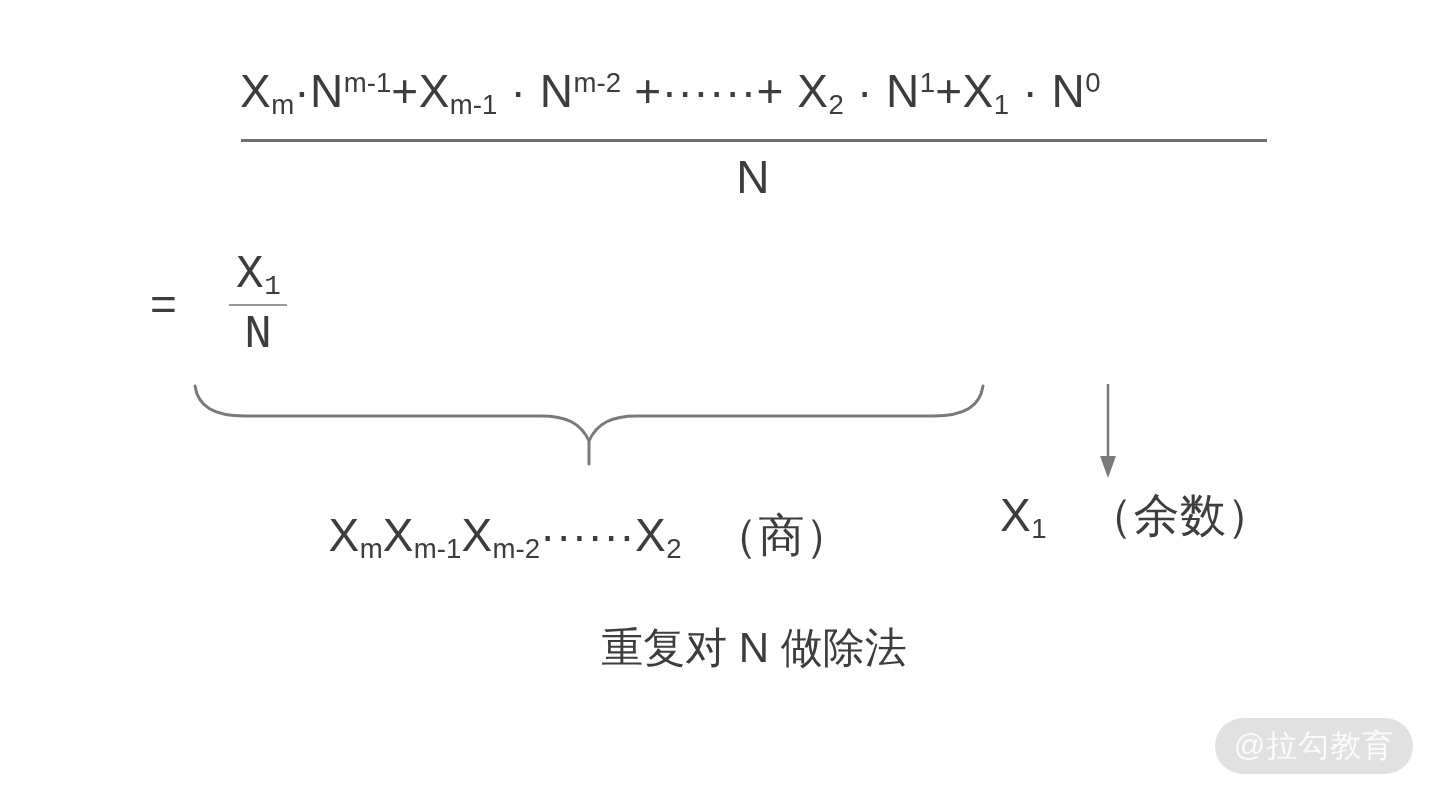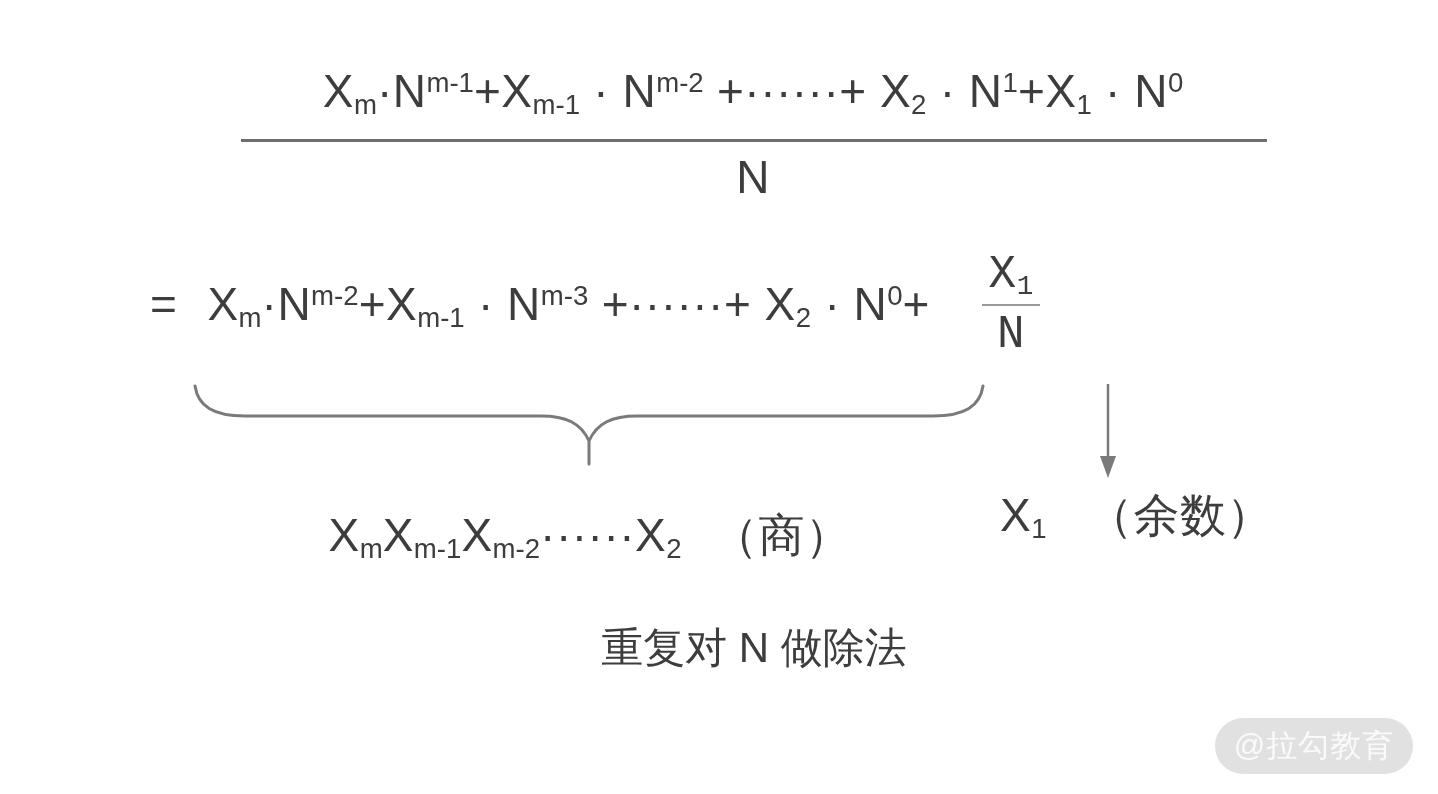--- a/index.html
+++ b/index.html
@@ -27,21 +27,21 @@
     font-size: 0.6em;
     line-height: 0;
     letter-spacing: 0;
   }
   sub { vertical-align: -0.24em; }
   sup { vertical-align: 0.55em; }
 
   
   .top-numerator {
     left: 240px; top: 64px; width: 1026px;
-    text-align: center;
+    text-align: left;
   }
   .top-frac-bar {
     left: 241px; top: 139px; width: 1026px; height: 3px;
     background: #6e6e6e;
   }
   .top-denominator {
     left: 240px; top: 150px; width: 1026px;
     text-align: center;
   }
 
@@ -102,21 +102,20 @@
 <body>
 
 <div id="stage">
 
   <div class="abs top-numerator formula">X<sub>m</sub>·N<sup>m-1</sup>+X<sub>m-1</sub> · N<sup>m-2</sup> +······+ X<sub>2</sub> · N<sup>1</sup>+X<sub>1</sub> · N<sup>0</sup></div>
   <div class="abs top-frac-bar"></div>
   <div class="abs top-denominator formula">N</div>
 
   <div class="abs eq-row">
     <span class="formula">=</span>
-    <span class="formula eq-expression">X<sub>m</sub>·N<sup>m-2</sup>+X<sub>m-1</sub> · N<sup>m-3</sup> +······+ X<sub>2</sub> · N<sup>0</sup>+</span>
     <span class="small-fraction">
       <span class="formula small-frac-num">X<sub>1</sub></span>
       <span class="small-frac-bar"></span>
       <span class="formula small-frac-den">N</span>
     </span>
   </div>
 
   <div class="abs brace-wrap">
     <svg width="792" height="84" viewBox="0 0 792 84" xmlns="http://www.w3.org/2000/svg">
       <path d="M2,2 C5,22 20,32 52,32 L348,32 C373,32 388,39 396,57 C404,39 419,32 444,32 L740,32 C772,32 787,22 790,2 M396,57 L396,80" fill="none" stroke="#7a7a7a" stroke-width="3" stroke-linecap="round"></path>

